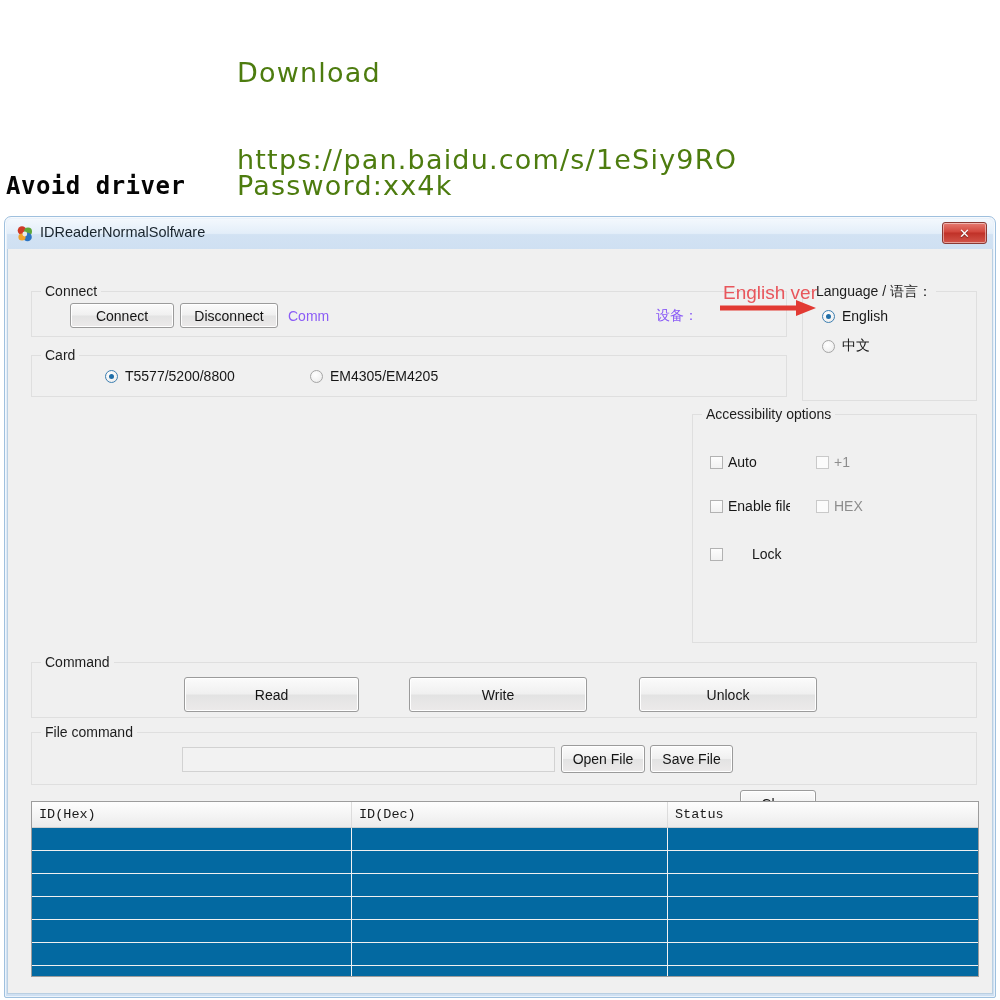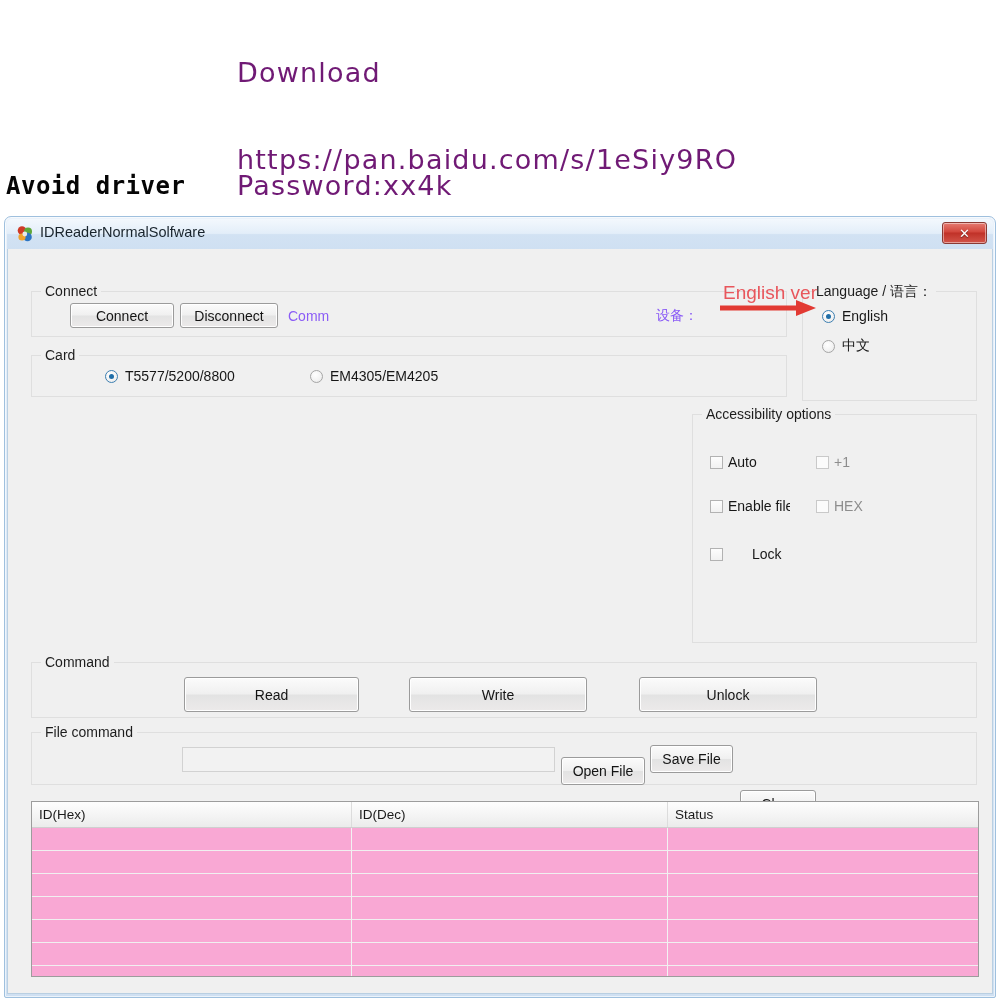--- a/index.html
+++ b/index.html
@@ -10,21 +10,21 @@
     overflow:hidden;
     position:relative;
   }
 
   
   #annotations{position:absolute;left:0;top:0;width:1000px;height:215px;}
   .note-line{
     position:absolute;
     font-family:"DejaVu Sans",sans-serif;
     font-size:27px;
-    color:#701a75;
+    color:#4d7c0f;
     letter-spacing:1.2px;
     white-space:nowrap;
   }
   #note-download{left:237px;top:57px;}
   #note-url{left:237px;top:112px;margin-top:32px;}
   #note-password{left:237px;top:170px;}
   #note-avoid{
     position:absolute;left:6px;top:172px;
     font-family:"DejaVu Sans Mono","Liberation Mono",monospace;
     font-size:24px;font-weight:bold;color:#050505;
@@ -151,22 +151,23 @@
   .check .cl{margin-left:5px;font-size:14px;color:#171717;}
   .check.dim .cl{color:#8d8d8d;}
   .clip-label{
     display:inline-block;max-width:62px;overflow:hidden;
     white-space:nowrap;vertical-align:bottom;
   }
 
   
   #list{
     position:absolute;left:23px;top:552px;width:948px;height:176px;
-    border:1px solid #9c9c9c;background:#f9a8d4;box-sizing:border-box;
+    border:1px solid #9c9c9c;background:#0369a1;box-sizing:border-box;
     overflow:hidden;
+    font-family:Liberation Mono, monospace;
   }
   #list-head{
     display:flex;height:25px;
     background:linear-gradient(180deg,#fdfdfd 0%,#f4f4f4 55%,#ebebeb 100%);
     border-bottom:1px solid #cfcfcf;
   }
   #list-head .hc{
     font-size:13.5px;color:#1a1a1a;
     display:flex;align-items:center;padding-left:7px;
     border-right:1px solid #dcdcdc;
@@ -289,21 +290,21 @@
         <span>Write</span>
       </div>
       <div class="btn" style="left:607px;top:14px;width:178px;height:35px;">
         <span>Unlock</span>
       </div>
     </div>
 
     <div class="group" style="left:23px;top:483px;width:946px;height:53px;">
       <div class="g-title">File command</div>
       <input class="txt disabled" style="left: 150px; top: 14px; width: 373px; height: 25px;" value="">
-      <div class="btn" style="left:529px;top:12px;width:84px;height:28px;margin-top:12px;">
+      <div class="btn" style="left:529px;top:12px;width:84px;height:28px;">
         <span>Open File</span>
       </div>
       <div class="btn" style="left:618px;top:12px;width:83px;height:28px;">
         <span>Save File</span>
       </div>
       <div class="btn" style="left:708px;top:12px;width:76px;height:28px;margin-top:45px;">
         <span>Clear</span>
       </div>
     </div>
 

